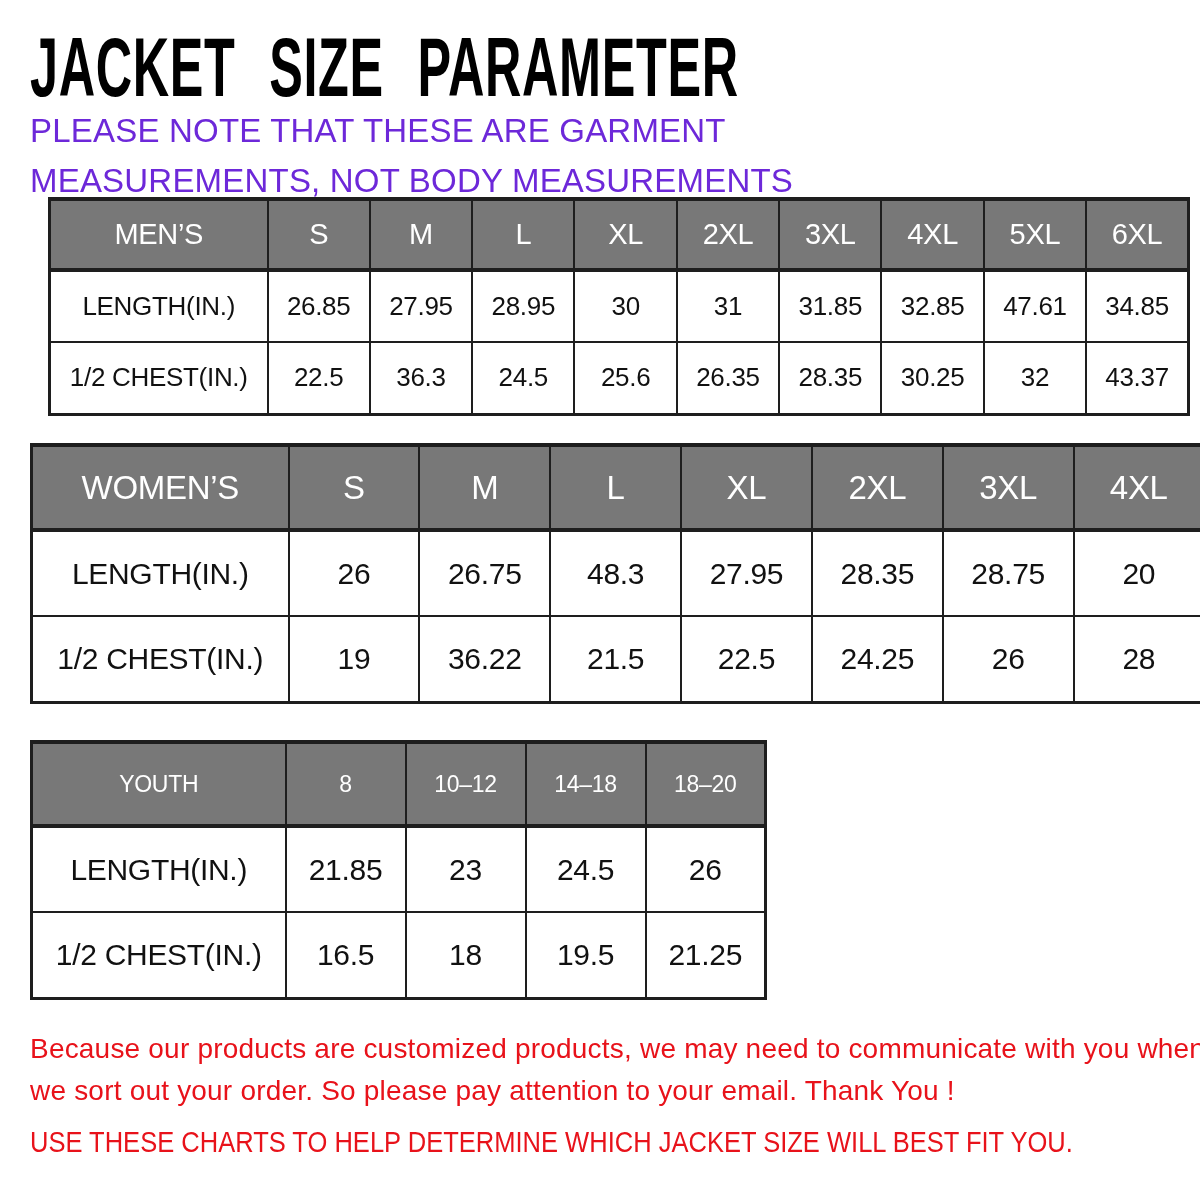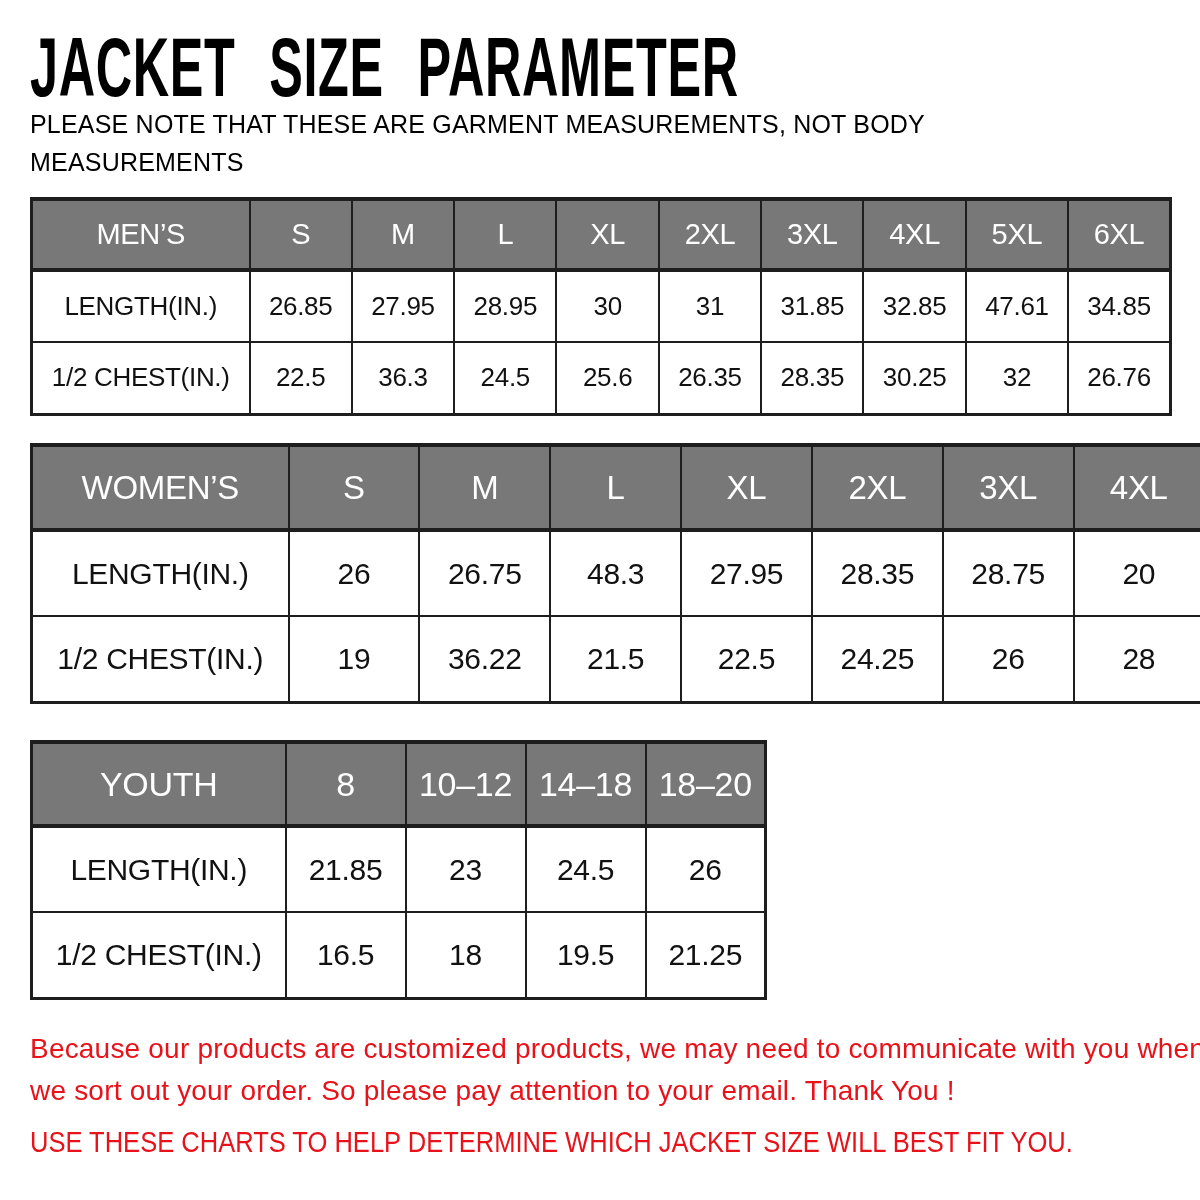--- a/index.html
+++ b/index.html
@@ -32,23 +32,23 @@
     transform: scaleX(0.63) scaleY(1.04);
     transform-origin: left top;
   }
 
   
   .garment-note {
     position: absolute;
     left: 30px;
     top: 106px;
     width: 930px;
-    font-size: 25px;
+    font-size: 33px;
     line-height: 1.5;
-    color: #000000;
+    color: #6d28d9;
     letter-spacing: 0.2px;
   }
 
   
   table.size-table {
     position: absolute;
     border-collapse: collapse;
     table-layout: fixed;
     border: 3px solid #1e1e1e;
     background: #ffffff;
@@ -64,33 +64,33 @@
     padding: 0;
     overflow: hidden;
   }
   table.size-table thead th {
     background: #787878;
     color: #ffffff;
     border-bottom: 4px solid #1e1e1e;
   }
   table.size-table { border-top-width: 4px; }
 
-  .tbl-mens   { left: 30px; top: 197px; width: 1142px; font-size: 26px; }
+  .tbl-mens   { left: 48px; top: 197px; width: 1142px; font-size: 26px; }
   .tbl-mens   col.label-col { width: 218px; }
   .tbl-mens   thead tr { height: 71px; font-size: 29px; }
   .tbl-mens   tbody tr { height: 72px; }
 
   .tbl-womens { left: 30px; top: 443px; width: 1176px; font-size: 30px; padding-left: 9px; }
   .tbl-womens col.label-col { width: 257px; }
   .tbl-womens thead tr { height: 85px; font-size: 33px; }
   .tbl-womens tbody tr { height: 86px; }
 
   .tbl-youth  { left: 30px; top: 740px; width: 737px; font-size: 30px; }
   .tbl-youth  col.label-col { width: 254px; }
-  .tbl-youth  thead tr { height: 84px; font-size: 34px; }
+  .tbl-youth  thead tr { height: 84px; font-size: 23px; }
   .tbl-youth  tbody tr { height: 86px; }
 
   
   .customization-note {
     position: absolute;
     left: 30px;
     top: 1028px;
     width: 1185px;
     font-size: 28px;
     line-height: 1.5;
@@ -161,21 +161,21 @@
         <tr>
           <th>1/2 CHEST(IN.)</th>
           <td>22.5</td>
           <td>36.3</td>
           <td>24.5</td>
           <td>25.6</td>
           <td>26.35</td>
           <td>28.35</td>
           <td>30.25</td>
           <td>32</td>
-          <td>26.76</td>
+          <td>43.37</td>
         </tr>
       </tbody>
     </table>
 
   <table class="size-table tbl-womens">
       <colgroup>
         <col class="label-col">
         <col class="data-col">
         <col class="data-col">
         <col class="data-col">

